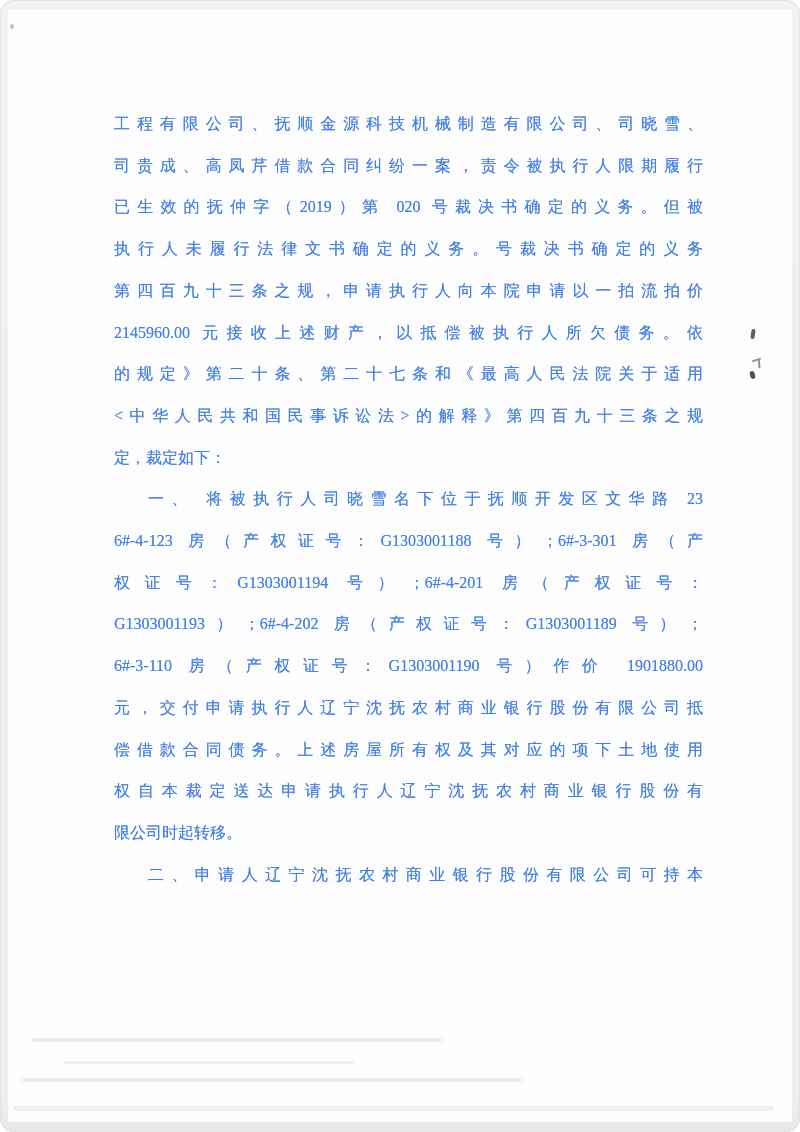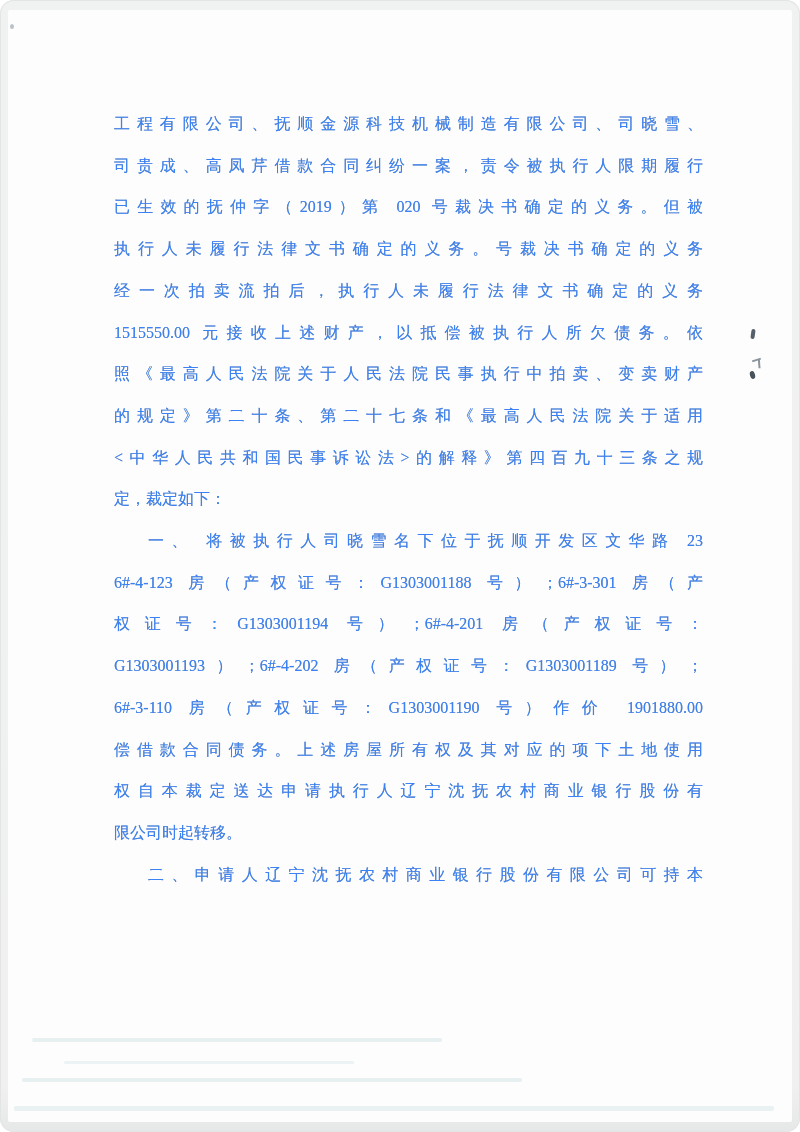--- a/index.html
+++ b/index.html
@@ -111,31 +111,31 @@
 <body>
 
 <div class="frame">
   <div class="page">
 
     <div class="textblock">
       <div class="ln">工程有限公司、抚顺金源科技机械制造有限公司、司晓雪、</div>
       <div class="ln">司贵成、高凤芹借款合同纠纷一案，责令被执行人限期履行</div>
       <div class="ln">已生效的抚仲字（2019）第 020 号裁决书确定的义务。但被</div>
       <div class="ln">执行人未履行法律文书确定的义务。号裁决书确定的义务</div>
-      <div class="ln">经一次拍卖流拍后，执行人未履行法律文书确定的义务</div>
-      <div class="ln">1515550.00 元接收上述财产，以抵偿被执行人所欠债务。依</div>
-      <div class="ln">照《最高人民法院关于人民法院民事执行中拍卖、变卖财产</div>
+      <div class="ln">第四百九十三条之规，申请执行人向本院申请以一拍流拍价</div>
+      <div class="ln">2145960.00 元接收上述财产，以抵偿被执行人所欠债务。依</div>
       <div class="ln">的规定》第二十条、第二十七条和《最高人民法院关于适用</div>
       <div class="ln">&lt;中华人民共和国民事诉讼法&gt;的解释》第四百九十三条之规</div>
       <div class="ln last">定，裁定如下：</div>
       <div class="ln ind">一、 将被执行人司晓雪名下位于抚顺开发区文华路 23</div>
       <div class="ln">6#-4-123 房（产权证号：G1303001188 号）；6#-3-301 房（产</div>
       <div class="ln">权证号：G1303001194 号）；6#-4-201 房（产权证号：</div>
       <div class="ln">G1303001193）；6#-4-202 房（产权证号：G1303001189 号）；</div>
       <div class="ln">6#-3-110 房（产权证号：G1303001190 号）作价 1901880.00</div>
+      <div class="ln">元，交付申请执行人辽宁沈抚农村商业银行股份有限公司抵</div>
       <div class="ln">偿借款合同债务。上述房屋所有权及其对应的项下土地使用</div>
       <div class="ln">权自本裁定送达申请执行人辽宁沈抚农村商业银行股份有</div>
       <div class="ln last">限公司时起转移。</div>
       <div class="ln ind">二、申请人辽宁沈抚农村商业银行股份有限公司可持本</div>
     </div>
 
     <div class="speck-a"></div>
     <div class="speck-b"></div>
     <div class="speck-c"></div>
     <div class="dot-tl"></div>

